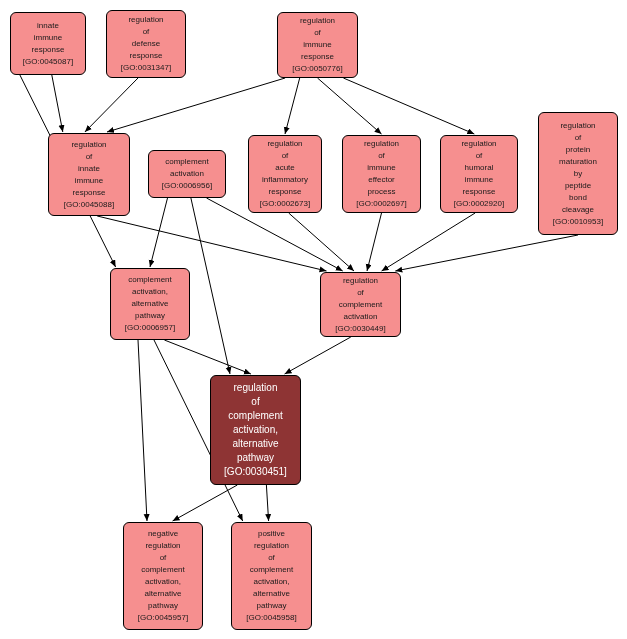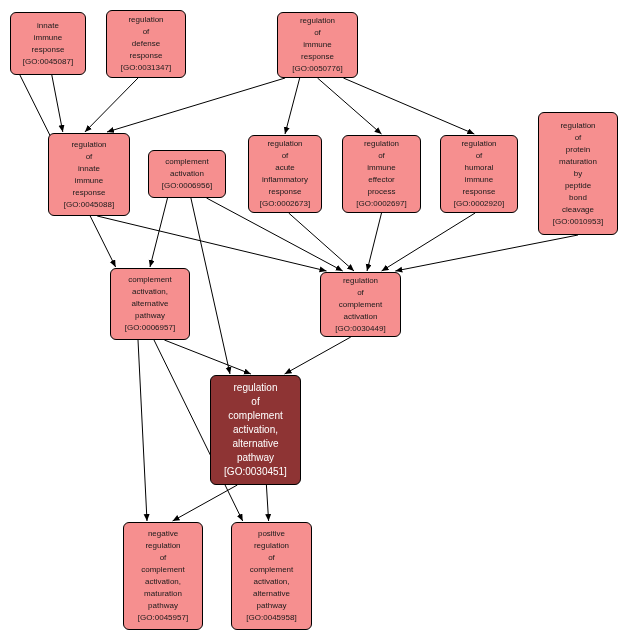--- a/index.html
+++ b/index.html
@@ -177,21 +177,21 @@
 alternative
 pathway
 [GO:0030451]</span>
       </div>
       <div class="node" title="negative regulation of complement activation, alternative pathway [GO:0045957]" style="left: 123px; top: 522px; width: 80px; height: 108px;">
         <span>negative
 regulation
 of
 complement
 activation,
-maturation
+alternative
 pathway
 [GO:0045957]</span>
       </div>
       <div class="node" title="positive regulation of complement activation, alternative pathway [GO:0045958]" style="left: 231px; top: 522px; width: 81px; height: 108px;">
         <span>positive
 regulation
 of
 complement
 activation,
 alternative

